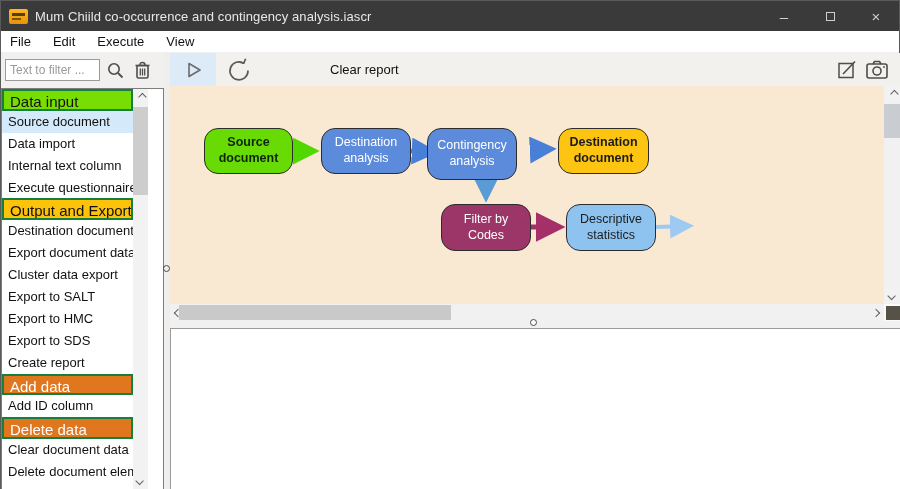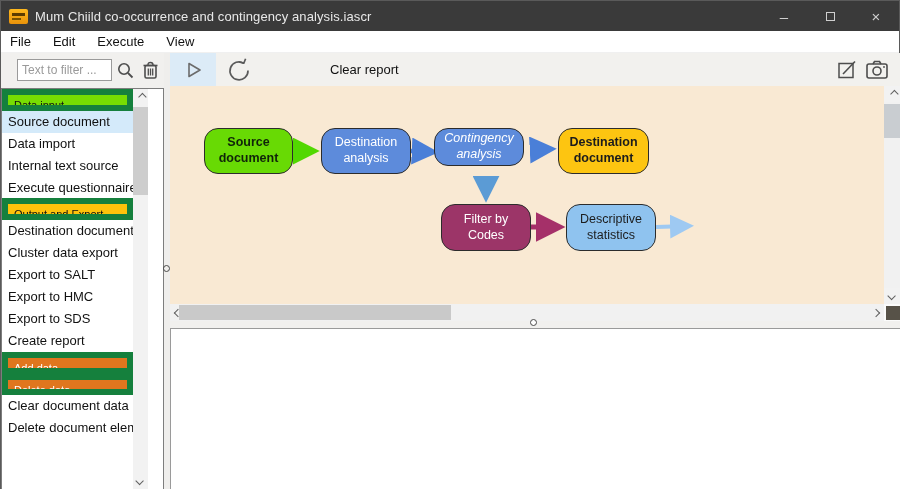--- a/index.html
+++ b/index.html
@@ -15,29 +15,29 @@
   .win-controls { margin-left:auto; display:flex; height:100%; }
   .win-btn { width:46px; height:100%; display:flex; align-items:center; justify-content:center; color:#cfcfcf; font-size:15px; }
   .max-glyph { width:9px; height:9px; border:1px solid #cfcfcf; display:inline-block; }
 
   
   .menubar { position:absolute; left:0; top:30px; width:100%; height:22px; background:#fff; display:flex; align-items:center; padding-left:9px; border-bottom:1px solid #f0f0f0; }
   .menu-item { font-size:13px; color:#111; margin-right:22px; }
 
   
   .left-panel { position:absolute; left:0; top:52px; width:163px; height:437px; background:#f1f0ee; }
-  .filter-row { height:34px; display:flex; align-items:center; padding:0 3px 0 16px; }
+  .filter-row { height:34px; display:flex; align-items:center; padding:0 3px 0 4px; }
   .filter-input { width:95px; height:22px; border:1px solid #9a9a9a; background:#fff; font-size:12px; padding:0 4px; color:#333; font-family:"Liberation Sans", sans-serif; }
   .filter-input::placeholder { color:#9a9a9a; }
   .icon-btn16 { width:24px; height:24px; display:flex; align-items:center; justify-content:center; margin-left:3px; }
 
   .list-box { position:absolute; left:0; top:35px; width:163px; height:402px; border:1px solid #7d7d7d; background:#fff; display:flex; }
   .list-items { width:131px; }
   .li { height:21.9px; line-height:21.9px; font-size:13px; color:#111; padding-left:6px; white-space:nowrap; overflow:hidden; }
-  .cat { border:6px solid #15803d; font-size:11px; }
+  .cat { border:2px solid #15803d; font-size:15px; }
   .cat-green { background:#77dd02; color:#111; }
   .cat-amber { background:#fdc30b; color:#111; }
   .cat-orange { background:#e0761e; color:#fff; }
   .li.selected { background:#d4eafa; }
 
   
   .sb-v { width:15px; background:#f2f2f2; position:relative; }
   .sb-btn { position:absolute; left:0; width:15px; height:16px; background:#f2f2f2; display:flex; align-items:center; justify-content:center; }
   .sb-thumb-v { position:absolute; left:0; width:15px; background:#cdcdcd; }
   .chev { width:6px; height:6px; border-left:1.3px solid #606060; border-bottom:1.3px solid #606060; display:inline-block; }
@@ -131,30 +131,32 @@
           <line x1="11.7" y1="8.5" x2="11.7" y2="15.5" stroke="#4d4d4d" stroke-width="1.3"></line>
         </svg>
       </div>
     </div>
 
     <div class="list-box">
       <div class="list-items">
         <div class="li cat cat-green">Data input</div>
         <div class="li selected">Source document</div>
         <div class="li">Data import</div>
-        <div class="li">Internal text source</div>
+        <div class="li">Internal text column</div>
         <div class="li">Execute questionnaire</div>
         <div class="li cat cat-amber">Output and Export</div>
         <div class="li">Destination document</div>
+        <div class="li">Export document data</div>
         <div class="li">Cluster data export</div>
         <div class="li">Export to SALT</div>
         <div class="li">Export to HMC</div>
         <div class="li">Export to SDS</div>
         <div class="li">Create report</div>
         <div class="li cat cat-orange">Add data</div>
+        <div class="li">Add ID column</div>
         <div class="li cat cat-orange">Delete data</div>
         <div class="li">Clear document data</div>
         <div class="li">Delete document elements</div>
       </div>
       <div class="sb-v" style="height:400px;">
         <div class="sb-btn" style="top:0;">
             <span class="chev up"></span>
           </div>
         <div class="sb-thumb-v" style="top:18px; height:88px;"></div>
         <div class="sb-btn" style="bottom:0;">
@@ -224,21 +226,21 @@
           <line x1="123" y1="65" x2="143" y2="65" stroke="#52d801" stroke-width="4.5" marker-end="url(#ah-green)"></line>
           <line x1="241" y1="65" x2="262" y2="66" stroke="#4a7fd8" stroke-width="4.5" marker-end="url(#ah-blue)"></line>
           <line x1="361" y1="64" x2="380" y2="63" stroke="#4a7fd8" stroke-width="4.5" marker-end="url(#ah-blue)"></line>
           <line x1="316" y1="90" x2="316" y2="110" stroke="#5b9bd5" stroke-width="4.5" marker-end="url(#ah-sblue)"></line>
           <line x1="361" y1="141" x2="388" y2="141" stroke="#a53069" stroke-width="5" marker-end="url(#ah-magenta)"></line>
           <line x1="486" y1="141" x2="518" y2="140" stroke="#9ec9f2" stroke-width="4" marker-end="url(#ah-lblue)"></line>
         </svg>
 
         <div class="node n-green" style="left:34px;  top:42px;  width:89px; height:46px;">Source document</div>
         <div class="node n-blue" style="left:151px; top:42px;  width:90px; height:46px;">Destination analysis</div>
-        <div class="node n-blue" style="left:264px; top:42px;  width:90px; height:38px;font-style:italic;">Contingency analysis</div>
+        <div class="node n-blue" style="left:257px; top:42px;  width:90px; height:52px;">Contingency analysis</div>
         <div class="node n-yellow" style="left:388px; top:42px;  width:91px; height:46px;">Destination document</div>
         <div class="node n-magenta" style="left:271px; top:118px; width:90px; height:47px;">Filter by Codes</div>
         <div class="node n-lblue" style="left:396px; top:118px; width:90px; height:47px;">Descriptive statistics</div>
       </div>
 
       <div class="canvas-vsb">
         <div class="sb-btn" style="top:0; width:17px;">
             <span class="chev up"></span>
           </div>
         <div class="sb-thumb-v" style="top:18px; height:34px; width:17px; background:#c9cdd1;"></div>

